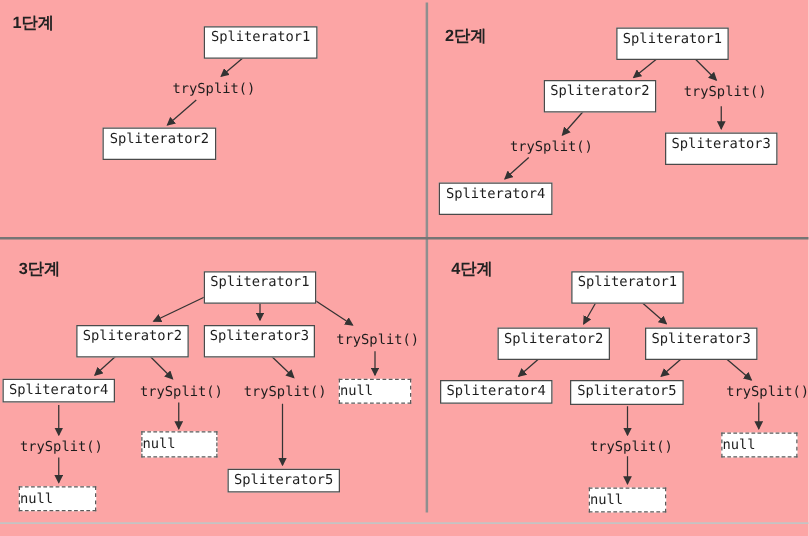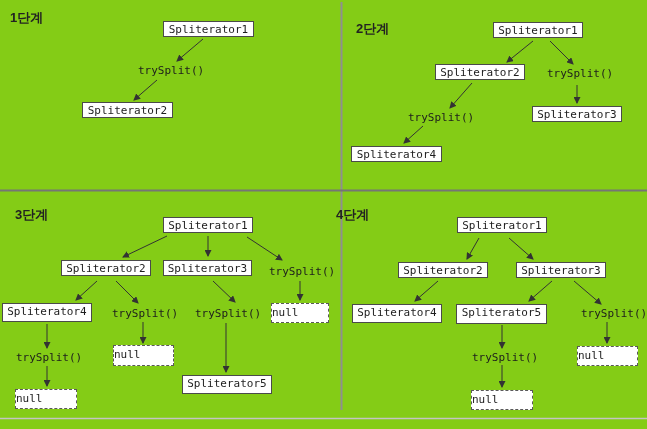--- a/index.html
+++ b/index.html
@@ -1,28 +1,28 @@
 <!DOCTYPE html>
 <html><head>
 <meta charset="utf-8">
 <style>
   html,body{margin:0;padding:0;background:#ffffff;}
   .canvas{
-    position:relative;width:647px;height:429px;background:#84cc16;overflow:hidden;
+    position:relative;width:647px;height:429px;background:#fca5a5;overflow:hidden;
     font-family:"DejaVu Sans Mono","Liberation Mono",monospace;
   }
   .arrows{position:absolute;left:0;top:0;width:647px;height:429px;}
   .qlabel{
     position:absolute;font-family:"Liberation Sans","DejaVu Sans",sans-serif;
     font-size:13px;font-weight:600;color:#222;white-space:nowrap;
   }
   .box{
     position:absolute;box-sizing:border-box;background:#fff;border:1px solid #4a4a4a;
     font-size:11px;color:#1d1d1d;text-align:center;white-space:nowrap;
-    height:16px;line-height:16px;
+    height:26px;line-height:16px;
   }
   .nullbox{
     position:absolute;box-sizing:border-box;background:#fff;border:1px dashed #5a5a5a;
     font-size:11px;color:#1d1d1d;white-space:nowrap;
     height:20px;line-height:18px;
   }
   .call{
     position:absolute;font-size:11px;color:#1d1d1d;text-align:left;white-space:nowrap;
   }
 </style>
@@ -93,21 +93,21 @@
   <div class="call" style="left:269px;top:265px;width:62px">trySplit()</div>
   <div class="nullbox" style="left:271px;top:303px;width:58px">null</div>
   <div class="box" style="left:2px;top:303px;width:90px;height:19px">Spliterator4</div>
   <div class="call" style="left:112px;top:307px;width:62px">trySplit()</div>
   <div class="nullbox" style="left:113px;top:345px;width:61px;height:21px">null</div>
   <div class="call" style="left:195px;top:307px;width:62px">trySplit()</div>
   <div class="box" style="left:182px;top:375px;width:90px;height:19px">Spliterator5</div>
   <div class="call" style="left:16px;top:351px;width:62px">trySplit()</div>
   <div class="nullbox" style="left:15px;top:389px;width:62px">null</div>
 
-  <div class="qlabel" style="left:336px;top:206px">4단계</div>
+  <div class="qlabel" style="left:361px;top:206px">4단계</div>
   <div class="box" style="left:457px;top:217px;width:90px">Spliterator1</div>
   <div class="box" style="left:398px;top:262px;width:90px">Spliterator2</div>
   <div class="box" style="left:516px;top:262px;width:90px">Spliterator3</div>
   <div class="box" style="left:352px;top:304px;width:90px;height:19px">Spliterator4</div>
   <div class="box" style="left:456px;top:304px;width:91px;height:20px;border-width:1.5px">Spliterator5</div>
   <div class="call" style="left:581px;top:307px;width:64px">trySplit()</div>
   <div class="nullbox" style="left:577px;top:346px;width:61px">null</div>
   <div class="call" style="left:472px;top:351px;width:62px">trySplit()</div>
   <div class="nullbox" style="left:471px;top:390px;width:62px">null</div>
 

